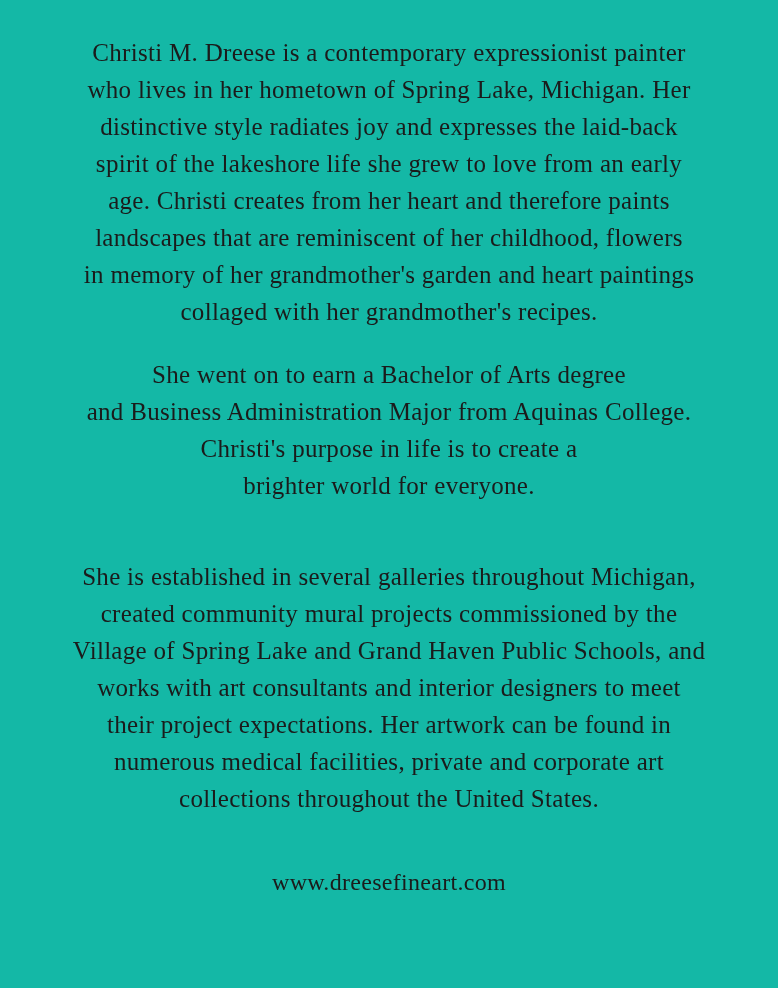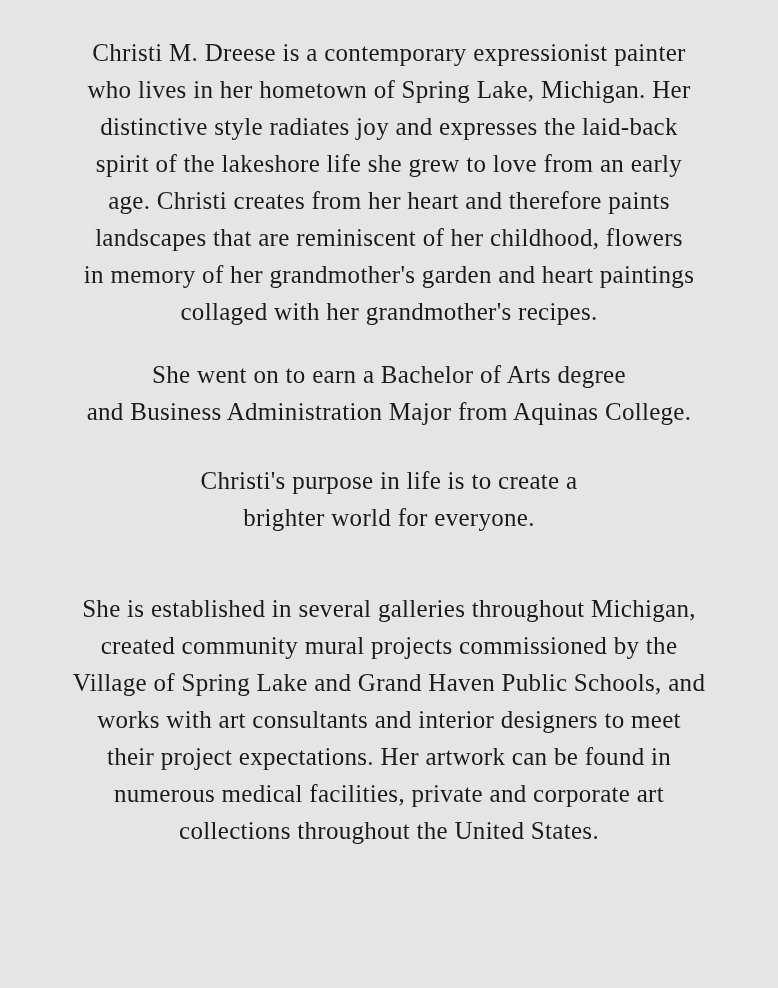--- a/index.html
+++ b/index.html
@@ -5,38 +5,38 @@
   html, body {
     margin: 0;
     padding: 0;
     background: #ffffff;
   }
   .page {
     position: relative;
     width: 778px;
     height: 988px;
     margin: 0 auto;
-    background: #e5e5e5;
+    background: #14b8a6;
     box-sizing: border-box;
     padding: 34px 14px 0 14px;
     overflow: hidden;
     font-family: cursive;
     color: #1b1b1b;
   }
   .para {
     margin: 0 auto;
     text-align: center;
     white-space: pre-line;
     font-size: 25px;
     line-height: 37px;
     letter-spacing: 0.3px;
     font-weight: 400;
   }
   .p1 { margin-bottom: 26px; }
-  .p2 { margin-bottom: 32px; }
+  .p2 { }
   .p3 { margin-bottom: 48px; }
   .p4 { margin-bottom: 54px; }
   .website {
     text-align: center;
     font-size: 24px;
     line-height: 34px;
     letter-spacing: 0.3px;
     white-space: pre-line;
   }
 </style>
@@ -60,13 +60,14 @@
 brighter world for everyone.</p>
 
   <p class="para p3">She is established in several galleries throughout Michigan,
 created community mural projects commissioned by the
 Village of Spring Lake and Grand Haven Public Schools, and
 works with art consultants and interior designers to meet
 their project expectations.  Her artwork can be found in
 numerous medical facilities, private and corporate art
 collections throughout the United States.</p>
 
+  <div class="website">www.dreesefineart.com</div>
 </main>
 
 </body></html>

